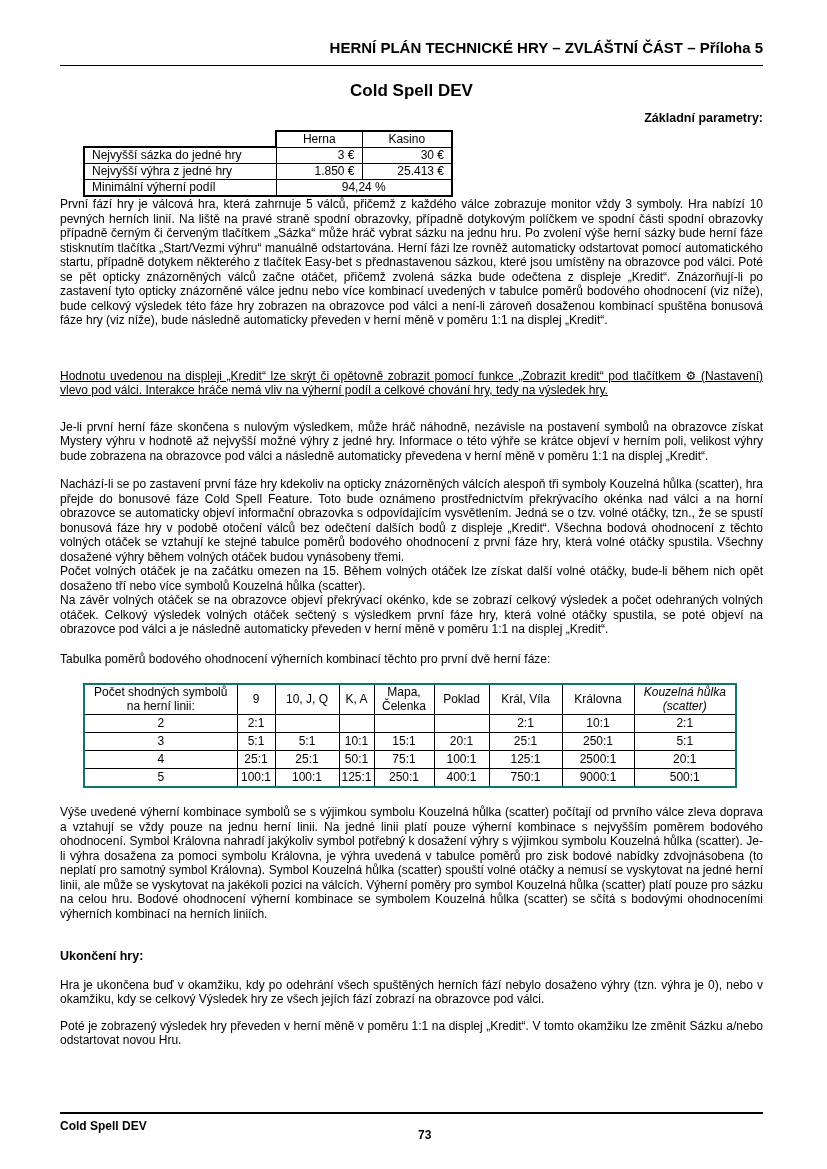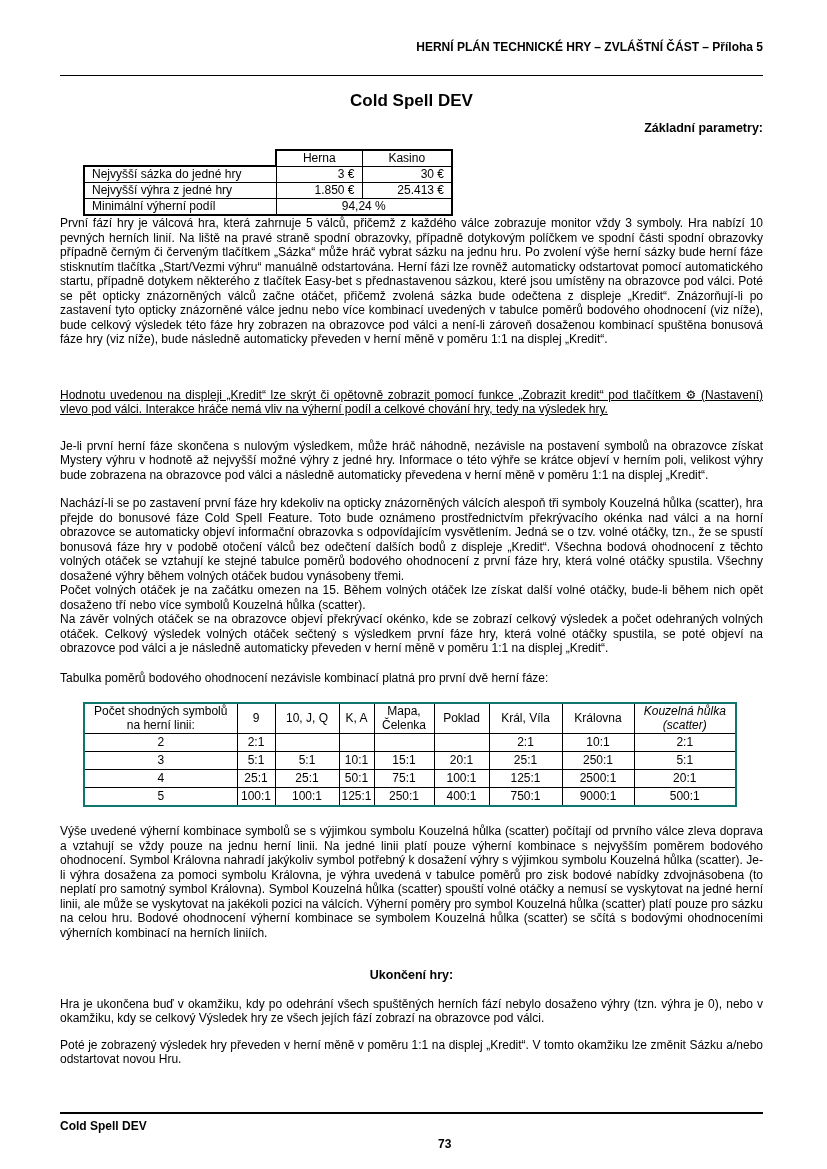--- a/index.html
+++ b/index.html
@@ -8,53 +8,53 @@
     width:827px; height:1169px;
     background:#ffffff;
     box-sizing:border-box;
     padding:40px 64px 0 60px;
     font-family:"Liberation Sans","DejaVu Sans",sans-serif;
     font-size:12px; line-height:14.5px;
     color:#000000;
     overflow:hidden;
   }
   
-  .doc-header { text-align:right; font-weight:bold; font-size:12px; line-height:15px;
-                border-bottom:1px solid #000; padding-bottom:20px; }
+  .doc-header { text-align:right; font-weight:bold; font-size:15px; line-height:15px;
+                border-bottom:1px solid #000; padding-bottom:10px; }
   .doc-header .h2line { display:flex; justify-content:flex-end; gap:96px; }
   
   .title { text-align:center; font-size:17px; line-height:20px; font-weight:bold; margin:15px 0 10px 0; }
   .sec-heading { font-weight:bold; font-size:12.5px; margin:16px 0 3px 4px; }
-  .sec-heading.ending { margin-top:28px; margin-bottom:0;text-align:center; }
+  .sec-heading.ending { margin-top:28px; margin-bottom:0; }
   
   .para { margin:13px 0 0 0; text-align:justify; }
   .para.tight { margin-top:0; }
   .para.first { margin-top:0; }
   .para.after-table { margin-top:17px; }
   
-  .params-table { border-collapse:collapse; margin:13px 0 0 23px; table-layout:fixed; }
+  .params-table { border-collapse:collapse; margin:4px 0 0 23px; table-layout:fixed; }
   .params-table td { border:1px solid #000; height:15px; padding:0 7px; font-size:12px; }
   .params-table td.corner { border:none; }
   .params-table td.center { text-align:center; }
   .params-table td.val { text-align:right; }
   .bt { border-top:2px solid #000 !important; }
   .bb { border-bottom:2px solid #000 !important; }
   .bl { border-left:2px solid #000 !important; }
   .br { border-right:2px solid #000 !important; }
   
   .payout-table { border-collapse:collapse; border:2px solid #0f766e; margin:17px 0 0 23px; table-layout:fixed; }
   .payout-table th, .payout-table td {
     border:1px solid #000; text-align:center; font-weight:normal;
     font-size:12px; line-height:13.5px; padding:1px 2px; height:15px;
   }
   .payout-table th.scatter { font-style:italic; }
   
   .doc-footer { position:absolute; left:60px; right:64px; top:1112px;
                 border-top:2px solid #000; padding-top:5px; font-weight:bold; font-size:12px; }
-  .doc-footer .f-page { position:absolute; left:358px; top:23px;margin-left:20px; }
+  .doc-footer .f-page { position:absolute; left:358px; top:14px; }
 </style>
 </head>
 <body>
 
 <div class="page">
 
   <div class="doc-header">
     <div>HERNÍ PLÁN TECHNICKÉ HRY – ZVLÁŠTNÍ ČÁST – Příloha 5</div>
   </div>
 
@@ -91,21 +91,21 @@
   </tbody>
     </table>
 
   <p class="para first">První fází hry je válcová hra, která zahrnuje 5 válců, přičemž z každého válce zobrazuje monitor vždy 3 symboly. Hra nabízí 10 pevných herních linií. Na liště na pravé straně spodní obrazovky, případně dotykovým políčkem ve spodní části spodní obrazovky případně černým či červeným tlačítkem „Sázka“ může hráč vybrat sázku na jednu hru. Po zvolení výše herní sázky bude herní fáze stisknutím tlačítka „Start/Vezmi výhru“ manuálně odstartována. Herní fázi lze rovněž automaticky odstartovat pomocí automatického startu, případně dotykem některého z tlačítek Easy-bet s přednastavenou sázkou, které jsou umístěny na obrazovce pod válci. Poté se pět opticky znázorněných válců začne otáčet, přičemž zvolená sázka bude odečtena z displeje „Kredit“. Znázorňují-li po zastavení tyto opticky znázorněné válce jednu nebo více kombinací uvedených v tabulce poměrů bodového ohodnocení (viz níže), bude celkový výsledek této fáze hry zobrazen na obrazovce pod válci a není-li zároveň dosaženou kombinací spuštěna bonusová fáze hry (viz níže), bude následně automaticky převeden v herní měně v poměru 1:1 na displej „Kredit“.</p>
   <p class="para" style="margin-top:41px;text-decoration:underline;">Hodnotu uvedenou na displeji „Kredit“ lze skrýt či opětovně zobrazit pomocí funkce „Zobrazit kredit“ pod tlačítkem ⚙ (Nastavení) vlevo pod válci. Interakce hráče nemá vliv na výherní podíl a celkové chování hry, tedy na výsledek hry.</p>
   <p class="para" style="margin-top:22px;">Je-li první herní fáze skončena s nulovým výsledkem, může hráč náhodně, nezávisle na postavení symbolů na obrazovce získat Mystery výhru v hodnotě až nejvyšší možné výhry z jedné hry. Informace o této výhře se krátce objeví v herním poli, velikost výhry bude zobrazena na obrazovce pod válci a následně automaticky převedena v herní měně v poměru 1:1 na displej „Kredit“.</p>
   <p class="para" style="margin-top:14px;">Nachází-li se po zastavení první fáze hry kdekoliv na opticky znázorněných válcích alespoň tři symboly Kouzelná hůlka (scatter), hra přejde do bonusové fáze Cold Spell Feature. Toto bude oznámeno prostřednictvím překrývacího okénka nad válci a na horní obrazovce se automaticky objeví informační obrazovka s odpovídajícím vysvětlením. Jedná se o tzv. volné otáčky, tzn., že se spustí bonusová fáze hry v podobě otočení válců bez odečtení dalších bodů z displeje „Kredit“. Všechna bodová ohodnocení z těchto volných otáček se vztahují ke stejné tabulce poměrů bodového ohodnocení z první fáze hry, která volné otáčky spustila. Všechny dosažené výhry během volných otáček budou vynásobeny třemi.</p>
   <p class="para tight">Počet volných otáček je na začátku omezen na 15. Během volných otáček lze získat další volné otáčky, bude-li během nich opět dosaženo tří nebo více symbolů Kouzelná hůlka (scatter).</p>
   <p class="para tight">Na závěr volných otáček se na obrazovce objeví překrývací okénko, kde se zobrazí celkový výsledek a počet odehraných volných otáček. Celkový výsledek volných otáček sečtený s výsledkem první fáze hry, která volné otáčky spustila, se poté objeví na obrazovce pod válci a je následně automaticky převeden v herní měně v poměru 1:1 na displej „Kredit“.</p>
 
-  <p class="para" style="margin-top:15px;">Tabulka poměrů bodového ohodnocení nezávisle kombinací platná pro první dvě herní fáze:</p>
+  <p class="para" style="margin-top:15px;">Tabulka poměrů bodového ohodnocení výherních kombinací těchto pro první dvě herní fáze:</p>
 
   <table class="payout-table">
     <colgroup>
       <col style="width:153px">
         <col style="width:38px">
         <col style="width:64px">
         <col style="width:35px">
       <col style="width:60px">
         <col style="width:55px">
         <col style="width:73px">

